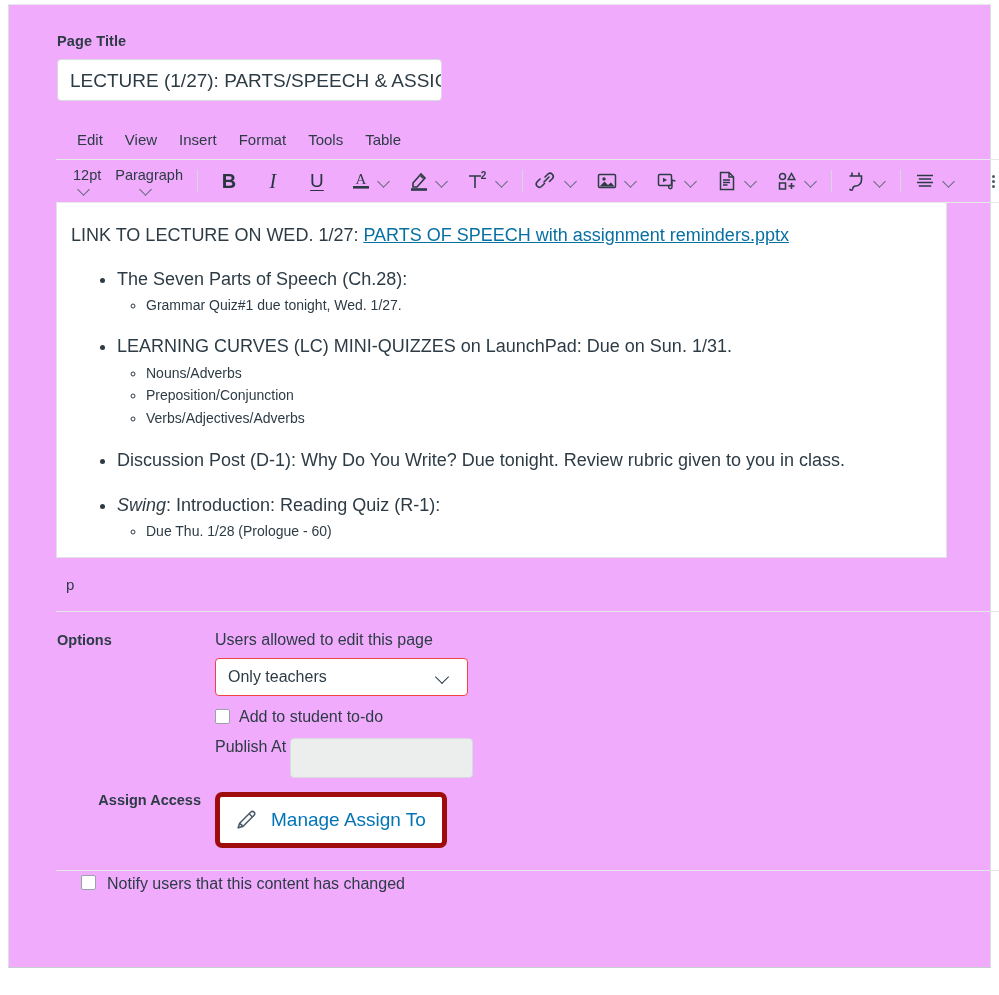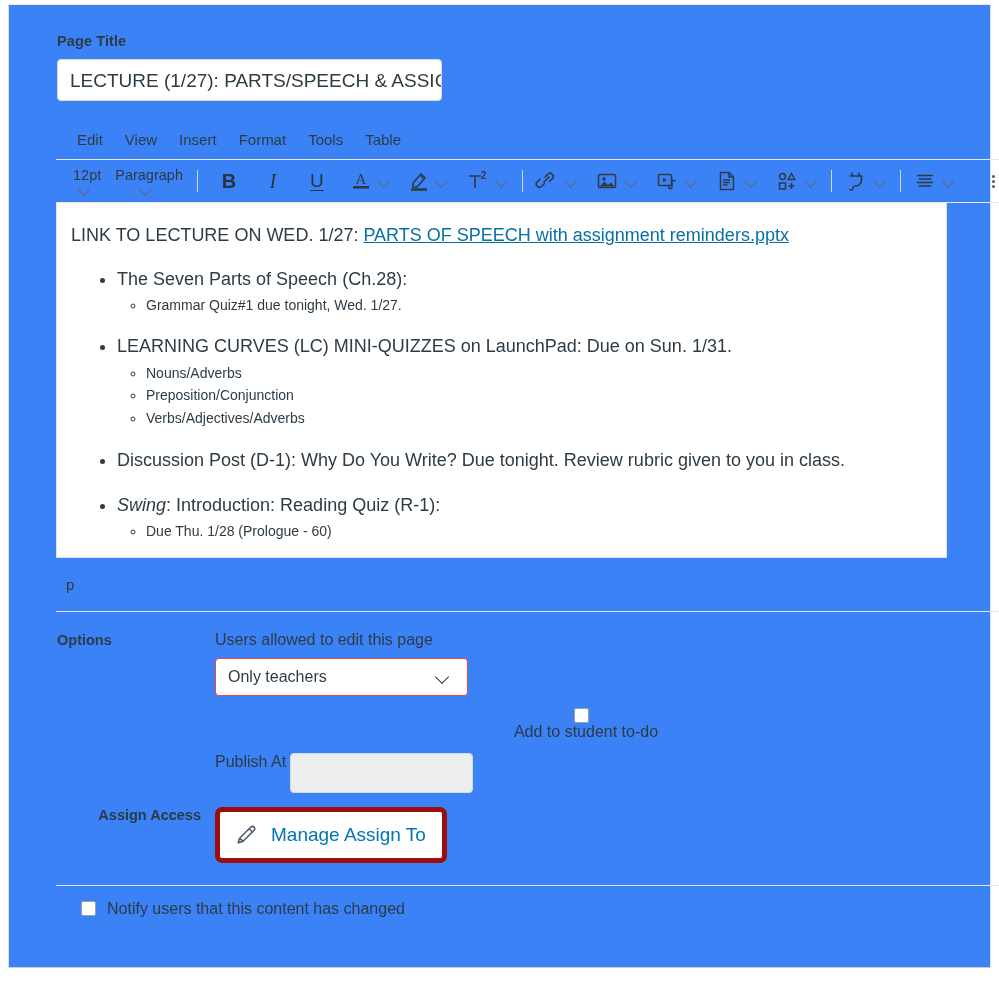--- a/index.html
+++ b/index.html
@@ -11,21 +11,21 @@
     width: 999px; height: 995px;
     font-family: "Liberation Sans", sans-serif;
     color: #2d3b45;
     overflow: hidden;
     position: relative;
   }
   .page-frame {
     position: absolute;
     left: 8px; top: 4px;
     width: 983px; height: 964px;
-    background: #3b82f6;
+    background: #f0abfc;
     border-left: 1px solid #dcdfe3;
     border-right: 1px solid #dcdfe3;
     border-top: 1px solid #e8eaec;
     border-bottom: 1px solid #c7cdd1;
   }
   .inner {
     position: absolute;
     left: 48px; top: 28px;
     width: 900px;
   }
@@ -237,21 +237,20 @@
   .select-box .caret { margin-left: auto; width: 14px; height: 14px; }
   .select-box .caret::after {
     left: 1px; top: 2px; width: 9px; height: 9px;
     border-right: 1.6px solid #2d3b45;
     border-bottom: 1.6px solid #2d3b45;
   }
   .chk-row {
     display: flex;
     align-items: center;
     margin-top: 12px;
-    flex-direction: column;
   }
   .chkbox {
     width: 15px; height: 15px;
     border: 1px solid #9aa2a9;
     border-radius: 2px;
     background: #fff;
     flex: none;
     margin-right: 9px;
     cursor: pointer;
   }
@@ -308,22 +307,21 @@
     cursor: pointer;
   }
   .assign-btn-text {
     font-size: 19px;
     color: #0374b5;
     margin-left: 12px;
     white-space: nowrap;
   }
   .notify-row {
     display: flex;
-    align-items: center;
-    margin-top: 14px;
+    margin-top: 4px;
     margin-left: 24px;
   }
   .notify-chk {
     width: 15px; height: 15px;
     border: 1px solid #9aa2a9;
     border-radius: 2px;
     background: #fff;
     flex: none;
     margin-right: 11px;
     cursor: pointer;

